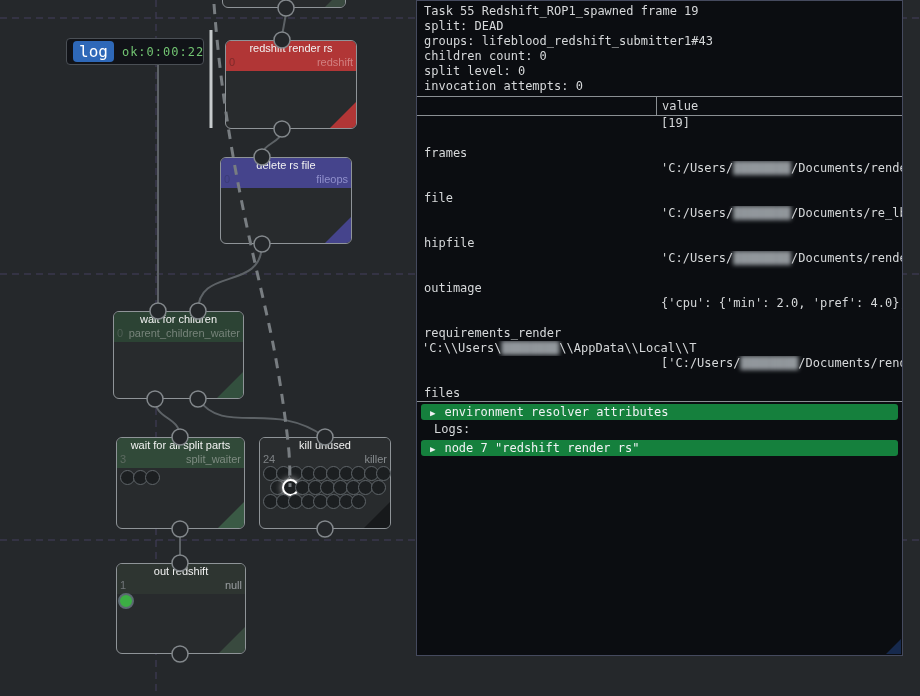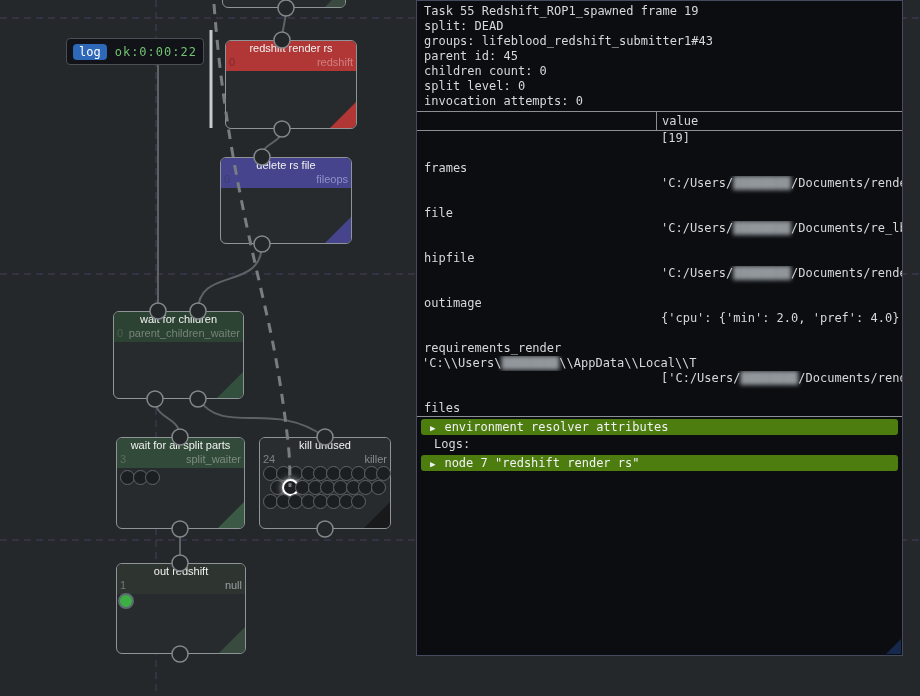--- a/index.html
+++ b/index.html
@@ -55,21 +55,21 @@
 
   
   .log-badge{
     position:absolute;left:66px;top:38px;width:138px;height:27px;
     background:#111318;border:1px solid #4a4f55;border-radius:4px;
     display:flex;align-items:center;gap:8px;padding:0 6px;box-sizing:border-box;
     z-index:4;
   }
   .log-pill{
     background:#2e68b8;color:#fff;border-radius:4px;
-    font-family:"DejaVu Sans Mono",monospace;font-size:12px;
+    font-family:"DejaVu Sans Mono",monospace;font-size:16px;
     padding:1px 6px;
   }
   .log-status{
     color:#72c472;font-family:"DejaVu Sans Mono",monospace;font-size:12px;
     letter-spacing:1px;
   }
 
   
   .panel{
     position:absolute;left:416px;top:0;width:487px;height:656px;
@@ -87,21 +87,21 @@
     border-top:1px solid #8a8f93;border-bottom:1px solid #8a8f93;
     height:18px;line-height:18px;
   }
   .thead .tval{border-left:1px solid #8a8f93;}
   .tbody-end{border-bottom:1px solid #8a8f93;}
   .censor{
     filter:blur(2px);color:#aab0b5;opacity:.85;
   }
   .bar{
     margin:2px 4px 0 4px;height:16px;line-height:16px;
-    background:#4d7c0f;border-radius:3px;color:#f0f2f4;
+    background:#15803d;border-radius:3px;color:#f0f2f4;
     padding-left:9px;white-space:nowrap;
   }
   .bar .arrow{font-size:9px;margin-right:9px;}
   .logs-label{padding:2px 0 1px 17px;line-height:15px;}
   .resize-corner{
     position:absolute;right:1px;bottom:1px;width:0;height:0;
     border-left:15px solid transparent;border-bottom:15px solid #16294d;
   }
 </style>
 </head>
@@ -258,21 +258,20 @@
 <div class="log-badge">
   <span class="log-pill">log</span>
   <span class="log-status">ok:0:00:22</span>
 </div>
 
 <div class="panel">
   <div class="phead">
     <div>Task 55 Redshift_ROP1_spawned frame 19</div>
     <div>split: DEAD</div>
     <div>groups: lifeblood_redshift_submitter1#43</div>
-    <div>parent id: 45</div>
     <div>children count: 0</div>
     <div>split level: 0</div>
     <div>invocation attempts: 0</div>
   </div>
 
   <div class="attr">
     <div class="trow thead">
       <div class="tname">name</div>
       <div class="tval">value</div>
     </div>

